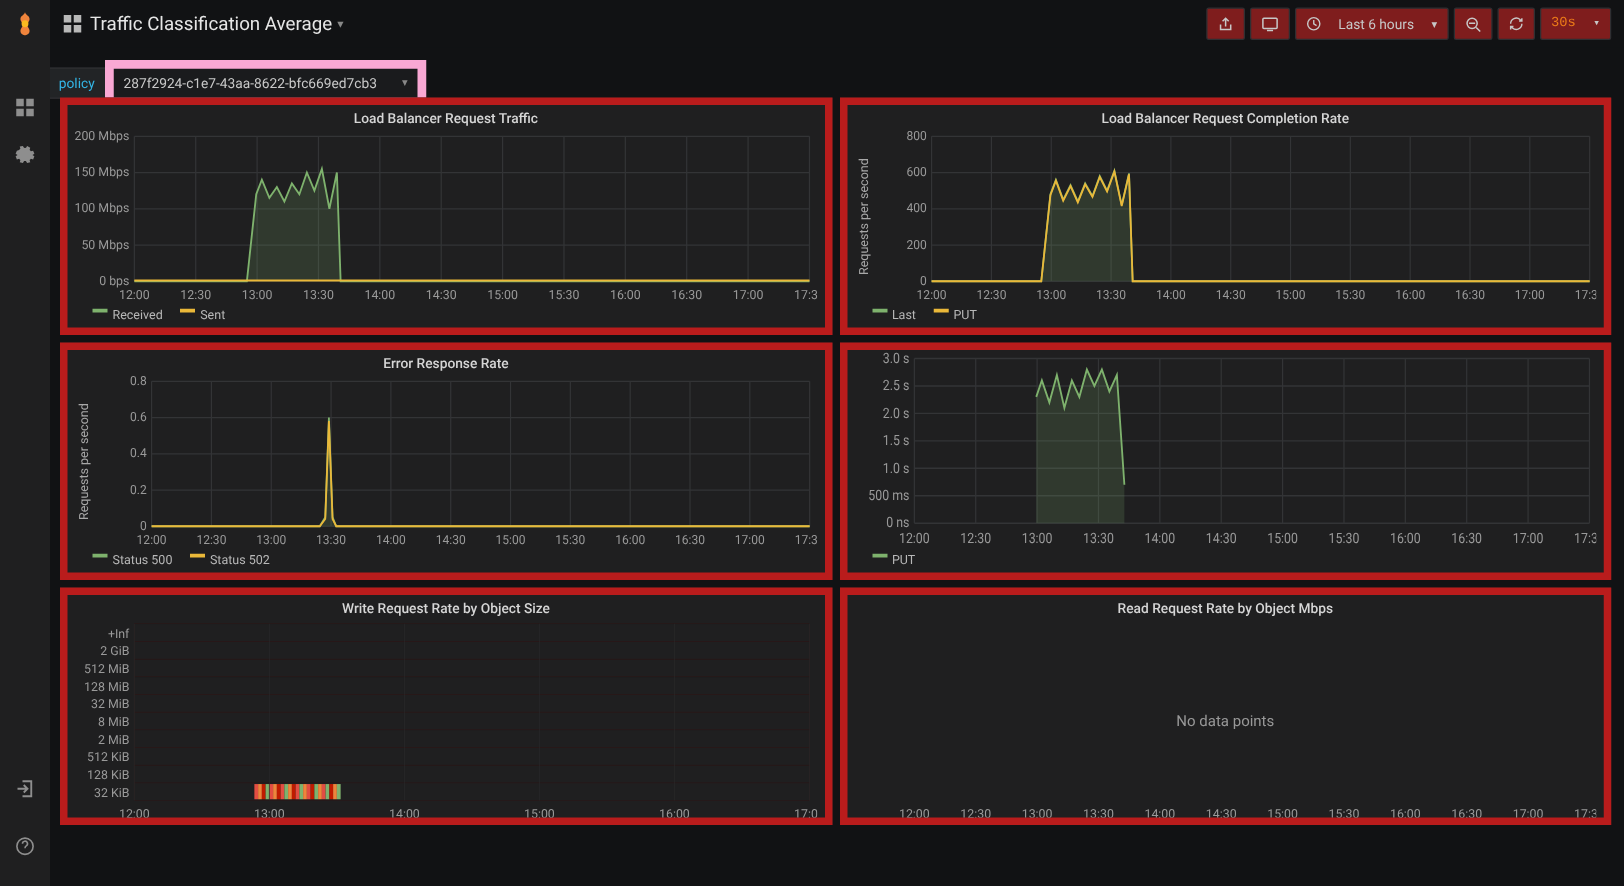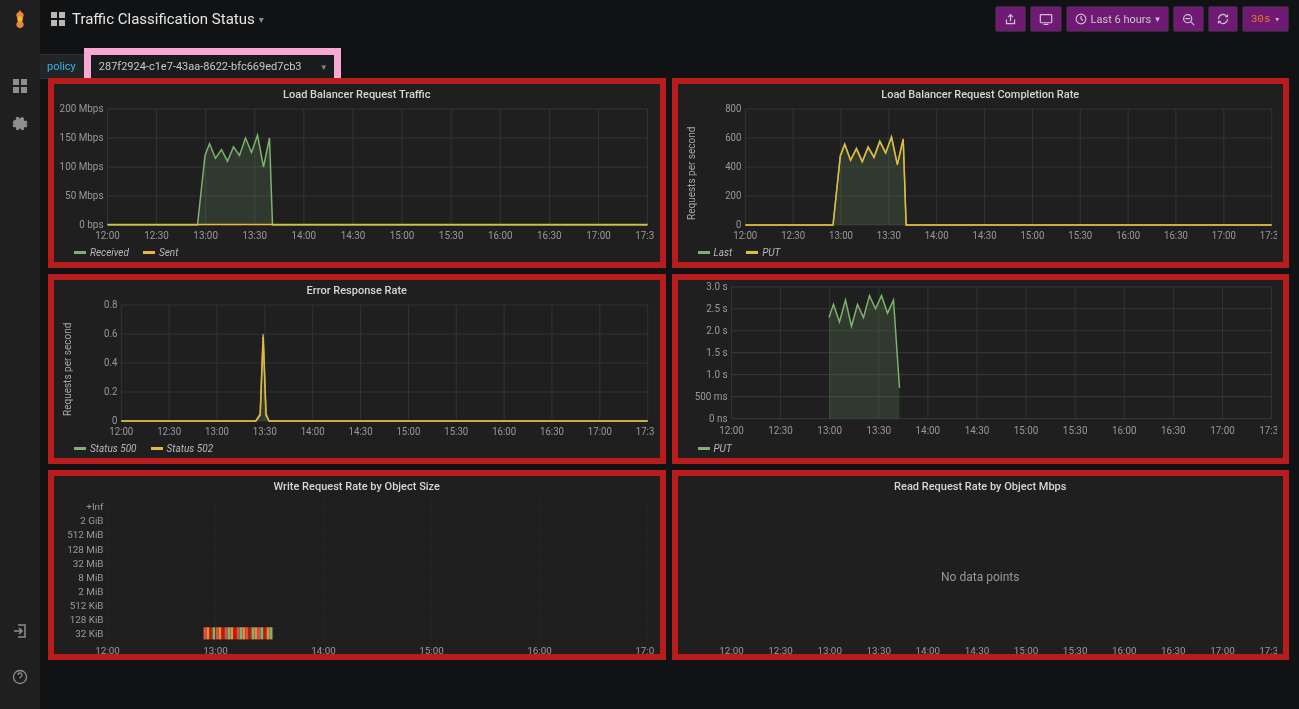--- a/index.html
+++ b/index.html
@@ -61,31 +61,31 @@
     cursor:pointer;
   }
   .topbar .title .caret { font-size:10px;color:#888;}
   .topbar .right {
     margin-left: auto;
     display: flex;
     gap: 4px;
     align-items:center;
   }
   .tb-btn {
-    background: #701a75;
+    background: #7f1d1d;
     border: 1px solid #2f2f32;
     border-radius: 2px;
     height: 26px;
     min-width: 30px;
     padding: 0 8px;
     display:flex;align-items:center;justify-content:center;
     color:#c7c7c7;
     font-size: 11px;
     cursor:pointer;
-    gap:4px;
+    gap:14px;
   }
   .tb-btn.orange { color:#eb7b18;font-family:Liberation Mono, monospace; }
   
   .varrow {
     position:absolute;
     left:28px; top:48px;
     display:flex;align-items:center;
     gap:0;
     padding-left:10px;
   }
@@ -148,21 +148,21 @@
     position:relative;
   }
   svg.chart { width:100%; height:100%; display:block;}
   .legend {
     display:flex;
     gap:14px;
     padding: 2px 0 4px 20px;
     font-size:10px;
     color:#b8b8b8;
   }
-  .legend .item { display:flex;align-items:center;gap:4px;font-style:italic;}
+  .legend .item { display:flex;align-items:flex-start;gap:4px;}
   .swatch { width:12px;height:3px; }
   .nodata {
     position:absolute;inset:0;
     display:flex;align-items:center;justify-content:center;
     color:#989898;font-size:12px;
   }
   
   .gridline { stroke:#333436; stroke-width:1;}
   .axis-text { fill:#9a9a9a; font-size:10px;}
   .dataline { fill:none; stroke-width:1.5;}
@@ -209,21 +209,21 @@
 <div class="topbar">
   <span class="dash-icon">
     <svg width="16" height="16" viewBox="0 0 16 16" fill="currentColor">
         <rect x="1" y="1" width="6" height="6"></rect>
         <rect x="9" y="1" width="6" height="6"></rect>
         <rect x="1" y="9" width="6" height="6"></rect>
         <rect x="9" y="9" width="6" height="6"></rect>
       </svg>
   </span>
   <div class="title">
-    <span>Traffic Classification Status</span>
+    <span>Traffic Classification Average</span>
     <span class="caret">▾</span>
   </div>
   <div class="right">
     <div class="tb-btn">
       <svg width="13" height="13" viewBox="0 0 16 16" fill="none" stroke="currentColor" stroke-width="1.5">
           <path d="M3 8v5h10V8M8 2v8M5 5l3-3 3 3"></path>
         </svg>
     </div>
     <div class="tb-btn">
       <svg width="14" height="13" viewBox="0 0 16 16" fill="none" stroke="currentColor" stroke-width="1.5">

